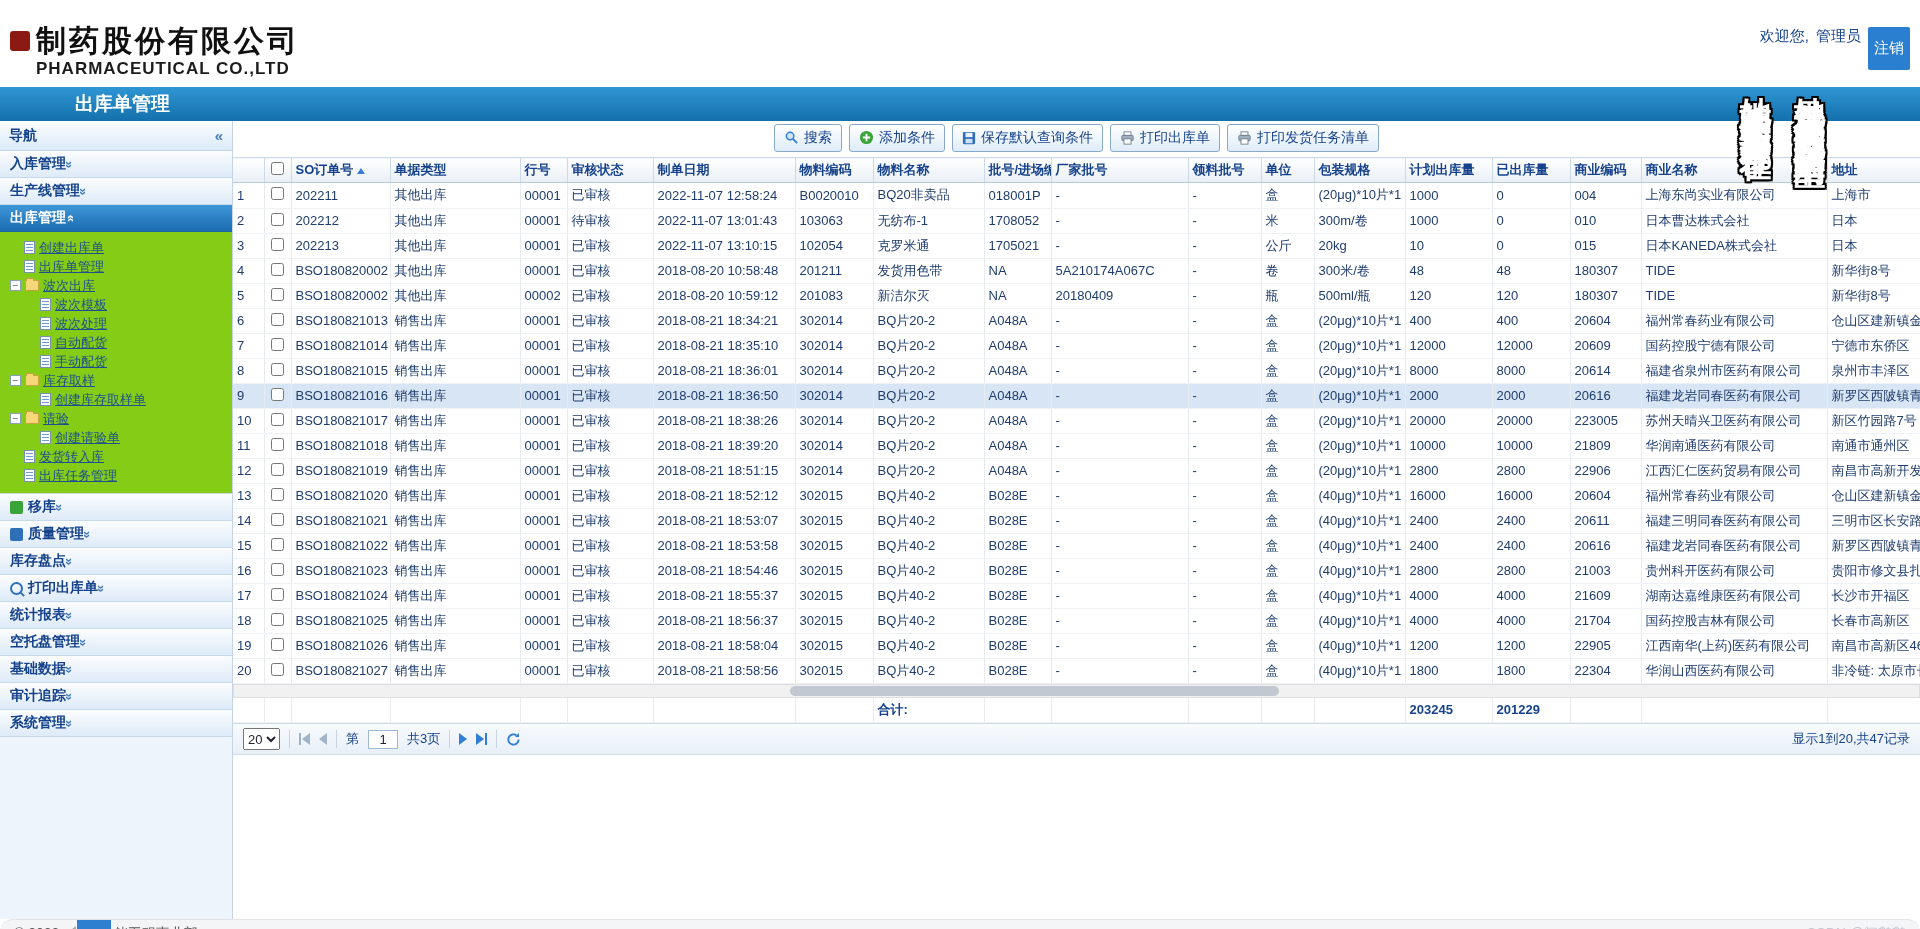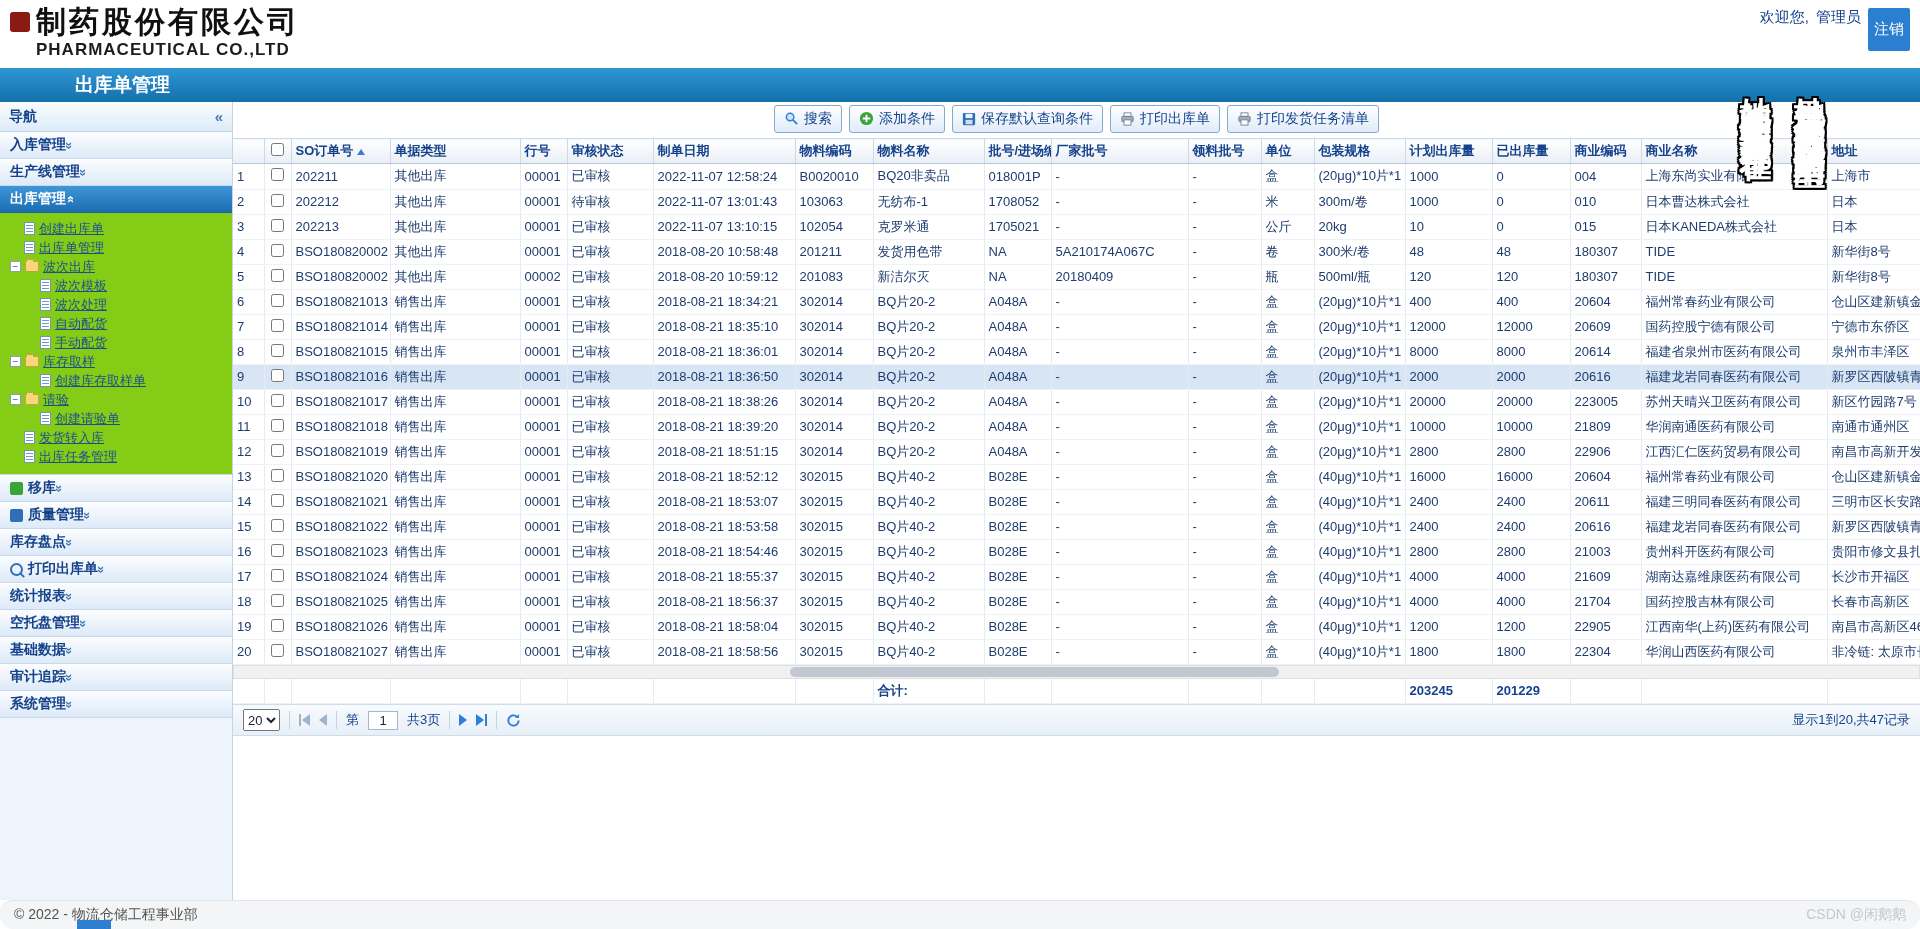--- a/index.html
+++ b/index.html
@@ -1,21 +1,21 @@
 <!DOCTYPE html>
 <html><head>
 <meta charset="utf-8">
 <style>
   * { margin:0; padding:0; box-sizing:border-box; }
   html,body { width:1920px; height:929px; overflow:hidden; background:#fff;
     font-family:"Liberation Sans","DejaVu Sans",sans-serif; }
   body { position:relative; }
 
   
-  .top-header { height:68px; background:#fff; display:flex; align-items:flex-start; padding:6px 10px 0 10px; }
+  .top-header { height:68px; background:#fff; display:flex; align-items:flex-start; padding:6px 10px 0 10px;margin-top:19px; }
   .logo-wrap { display:flex; align-items:flex-start; gap:6px; }
   .logo-mark { width:20px; height:20px; background:#8b1a12; border-radius:3px; margin-top:6px; }
   .logo-cn { font-family:"DejaVu Serif","Liberation Serif",serif; font-weight:bold; font-size:30px; letter-spacing:3px; color:#101010; line-height:1.05; }
   .logo-en { font-size:17px; font-weight:bold; letter-spacing:1px; color:#1c1c1c; margin-top:2px; }
   .user-links { margin-left:auto; display:flex; gap:7px; font-size:15px; color:#15428b; padding-top:2px; }
   .logout-btn { background:#2b7fd0; color:#ffffff; padding:12px 6px; border-radius:2px; cursor:pointer; }
 
   
   .title-bar { height:34px; background:linear-gradient(#2f96d4,#1470ab); color:#fff;
     font-size:19px; font-weight:bold; line-height:34px; padding-left:75px; }

